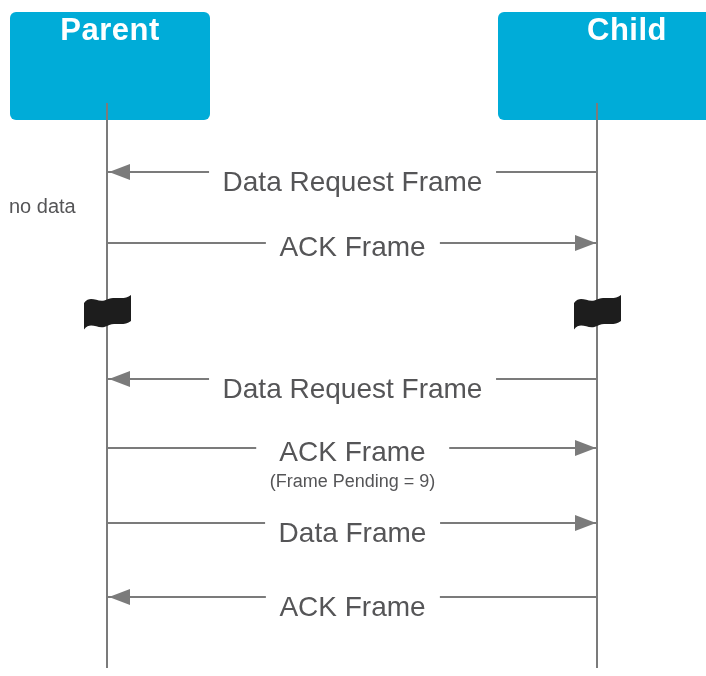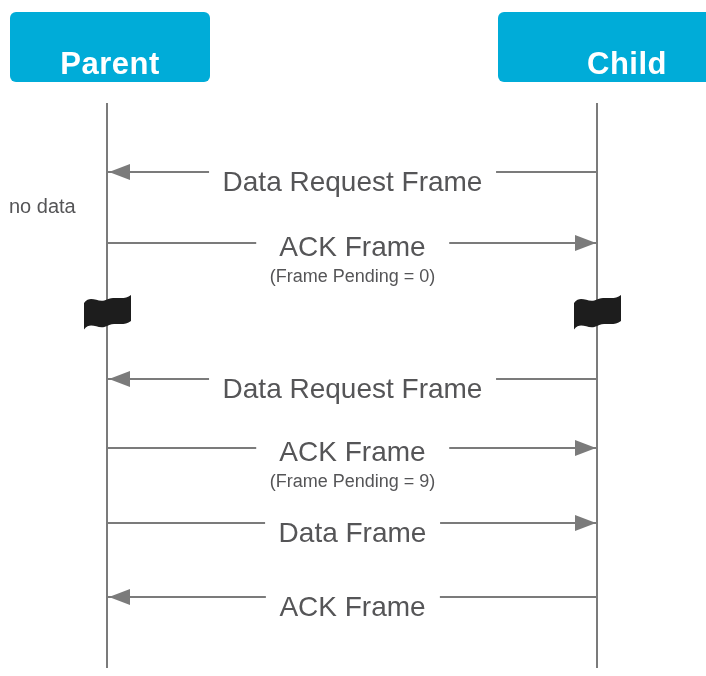--- a/index.html
+++ b/index.html
@@ -14,25 +14,25 @@
     background: var(--background, #ffffff);
     font-family: "Liberation Sans", "DejaVu Sans", sans-serif;
     overflow: hidden;
   }
 
   
   .actor-box {
     position: absolute;
     top: 12px;
     width: 200px;
-    height: 70px;
+    height: 108px;
     background: var(--actor-fill, #00acd8);
     border-radius: 6px;
     display: flex;
-    align-items: flex-end;
+    align-items: flex-start;
     justify-content: center;
     color: var(--actor-text, #ffffff);
     font-size: 31px;
     font-weight: bold;
     letter-spacing: 0.5px;
   }
   #actor-parent { left: 10px; }
   #actor-child  { left: 498px; padding-left: 29px; }
 
   
@@ -146,21 +146,20 @@
     <div class="msg-label">
       <span class="main">Data Request Frame</span>
     </div>
   </div>
 
   <div class="message dir-right" style="top:243px">
     <div class="msg-line"></div>
     <div class="arrowhead"></div>
     <div class="msg-label has-sub">
       <span class="main">ACK Frame</span>
-      <span class="sub">(Frame Pending = 0)</span>
     </div>
   </div>
 
   <svg class="flag" id="flag-parent" viewBox="0 0 47 41">
     <path d="M0,11 C7,2 14,12 23,7.5 C31,3.5 40,9 47,3 L47,29 C40,35 31,29.5 23,34 C14,38.5 7,28.5 0,37.5 Z" style="fill:var(--flag-color,#1d1d1d)"></path>
   </svg>
   <svg class="flag" id="flag-child" viewBox="0 0 47 41">
     <path d="M0,11 C7,2 14,12 23,7.5 C31,3.5 40,9 47,3 L47,29 C40,35 31,29.5 23,34 C14,38.5 7,28.5 0,37.5 Z" style="fill:var(--flag-color,#1d1d1d)"></path>
   </svg>
 

